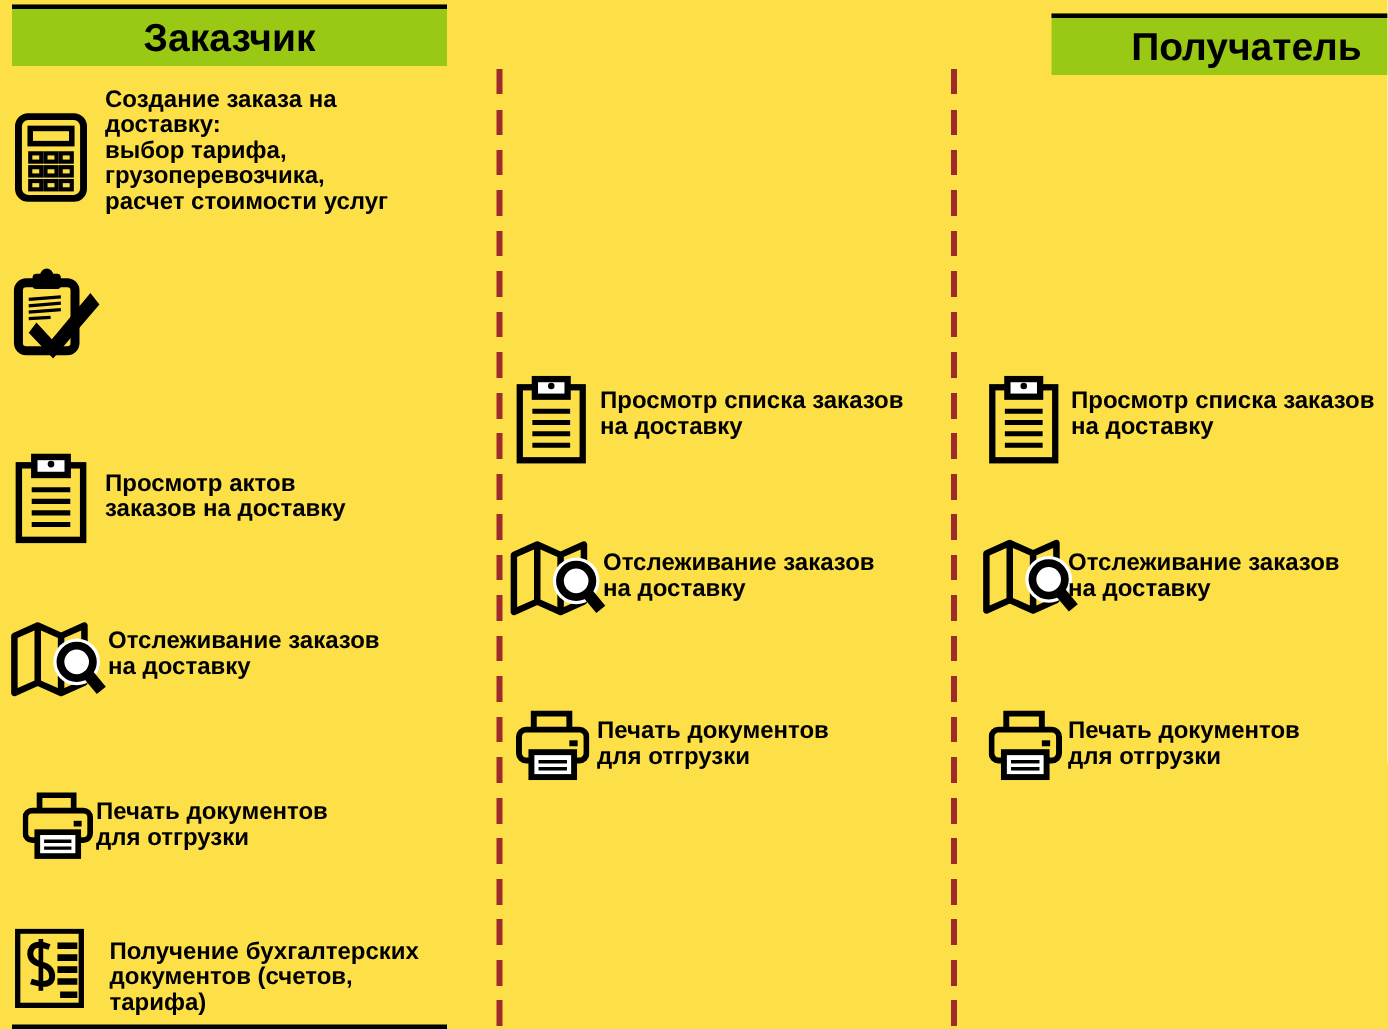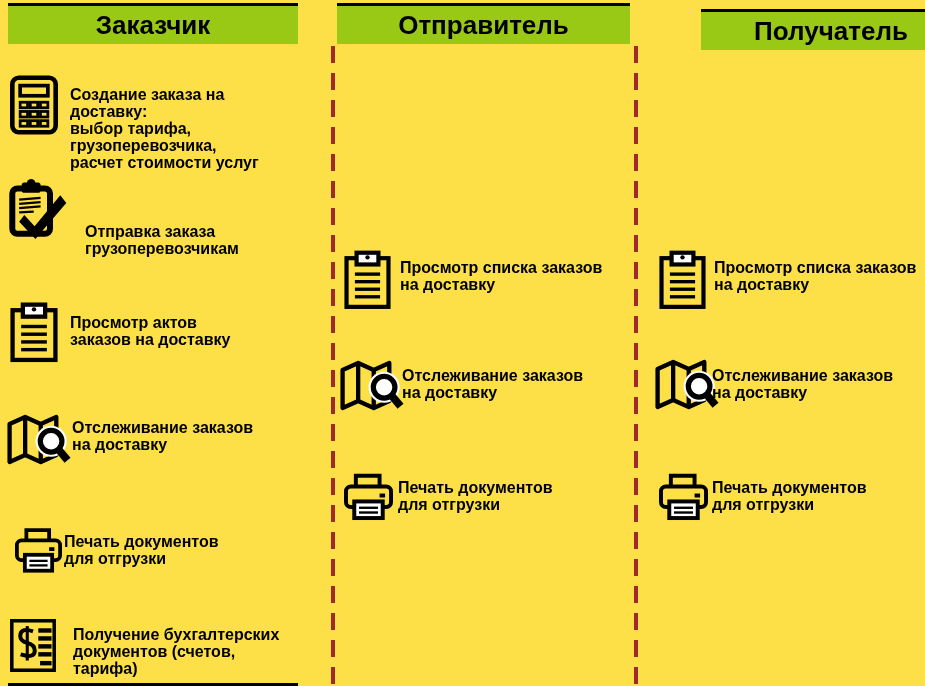--- a/index.html
+++ b/index.html
@@ -13,21 +13,21 @@
   }
   .divider{
     position:absolute;top:46px;height:640px;width:4px;
     background:repeating-linear-gradient(to bottom,#9E2A2B 0 17px,transparent 17px 27px);
   }
   .icon{position:absolute;display:block;}
   .txt{
     position:absolute;font-weight:bold;font-size:16px;line-height:17px;
     white-space:pre-line;color:#000;
   }
-  .txt.left{text-align:left;margin-top:28px;}
+  .txt.left{text-align:left;}
   .txt.center{}
   .cutoff{position:absolute;background:#000;}
 </style>
 </head>
 <body>
 
 <svg width="0" height="0" style="position:absolute" aria-hidden="true">
   <defs>
     <symbol id="sym-calculator" viewBox="0 0 52 64">
       <rect x="2.5" y="2.5" width="47" height="59" rx="7" fill="none" stroke="#000" stroke-width="5"></rect>
@@ -96,40 +96,37 @@
         <line x1="32" y1="40" x2="47" y2="40"></line>
         <line x1="34" y1="50" x2="47" y2="50"></line>
       </g>
     </symbol>
   </defs>
 </svg>
 
 <div id="canvas">
 
   <div class="hdr" style="left:8px;top:3px;width:290px;">Заказчик</div>
-  <div class="hdr" style="left:337px;top:3px;width:293px;">Отправитель</div>
   <div class="hdr" style="left:665px;top:9px;width:260px;margin-left:36px;">Получатель</div>
 
   <div class="divider" style="left:331px;"></div>
   <div class="divider" style="left:634px;"></div>
 
   <svg class="icon" style="left:10px;top:74px;" width="48" height="62">
       <use href="#sym-calculator"></use>
     </svg>
   <div class="txt left" style="left:70px;top:58px;width:235px;">Создание заказа на
 доставку:
 выбор тарифа,
 грузоперевозчика,
 расчет стоимости услуг</div>
 
   <svg class="icon" style="left:8px;top:177px;" width="60" height="64">
       <use href="#sym-clipboard-check"></use>
     </svg>
-  <div class="txt left" style="left:85px;top:195px;width:205px;">Отправка заказа
-грузоперевозчикам</div>
 
   <svg class="icon" style="left:10px;top:299px;" width="48" height="67">
       <use href="#sym-clipboard"></use>
     </svg>
   <div class="txt center" style="left:70px;top:314px;width:180px;">Просмотр актов
 заказов на доставку</div>
 
   <svg class="icon" style="left:7px;top:411px;" width="64" height="57">
       <use href="#sym-map-search"></use>
     </svg>

